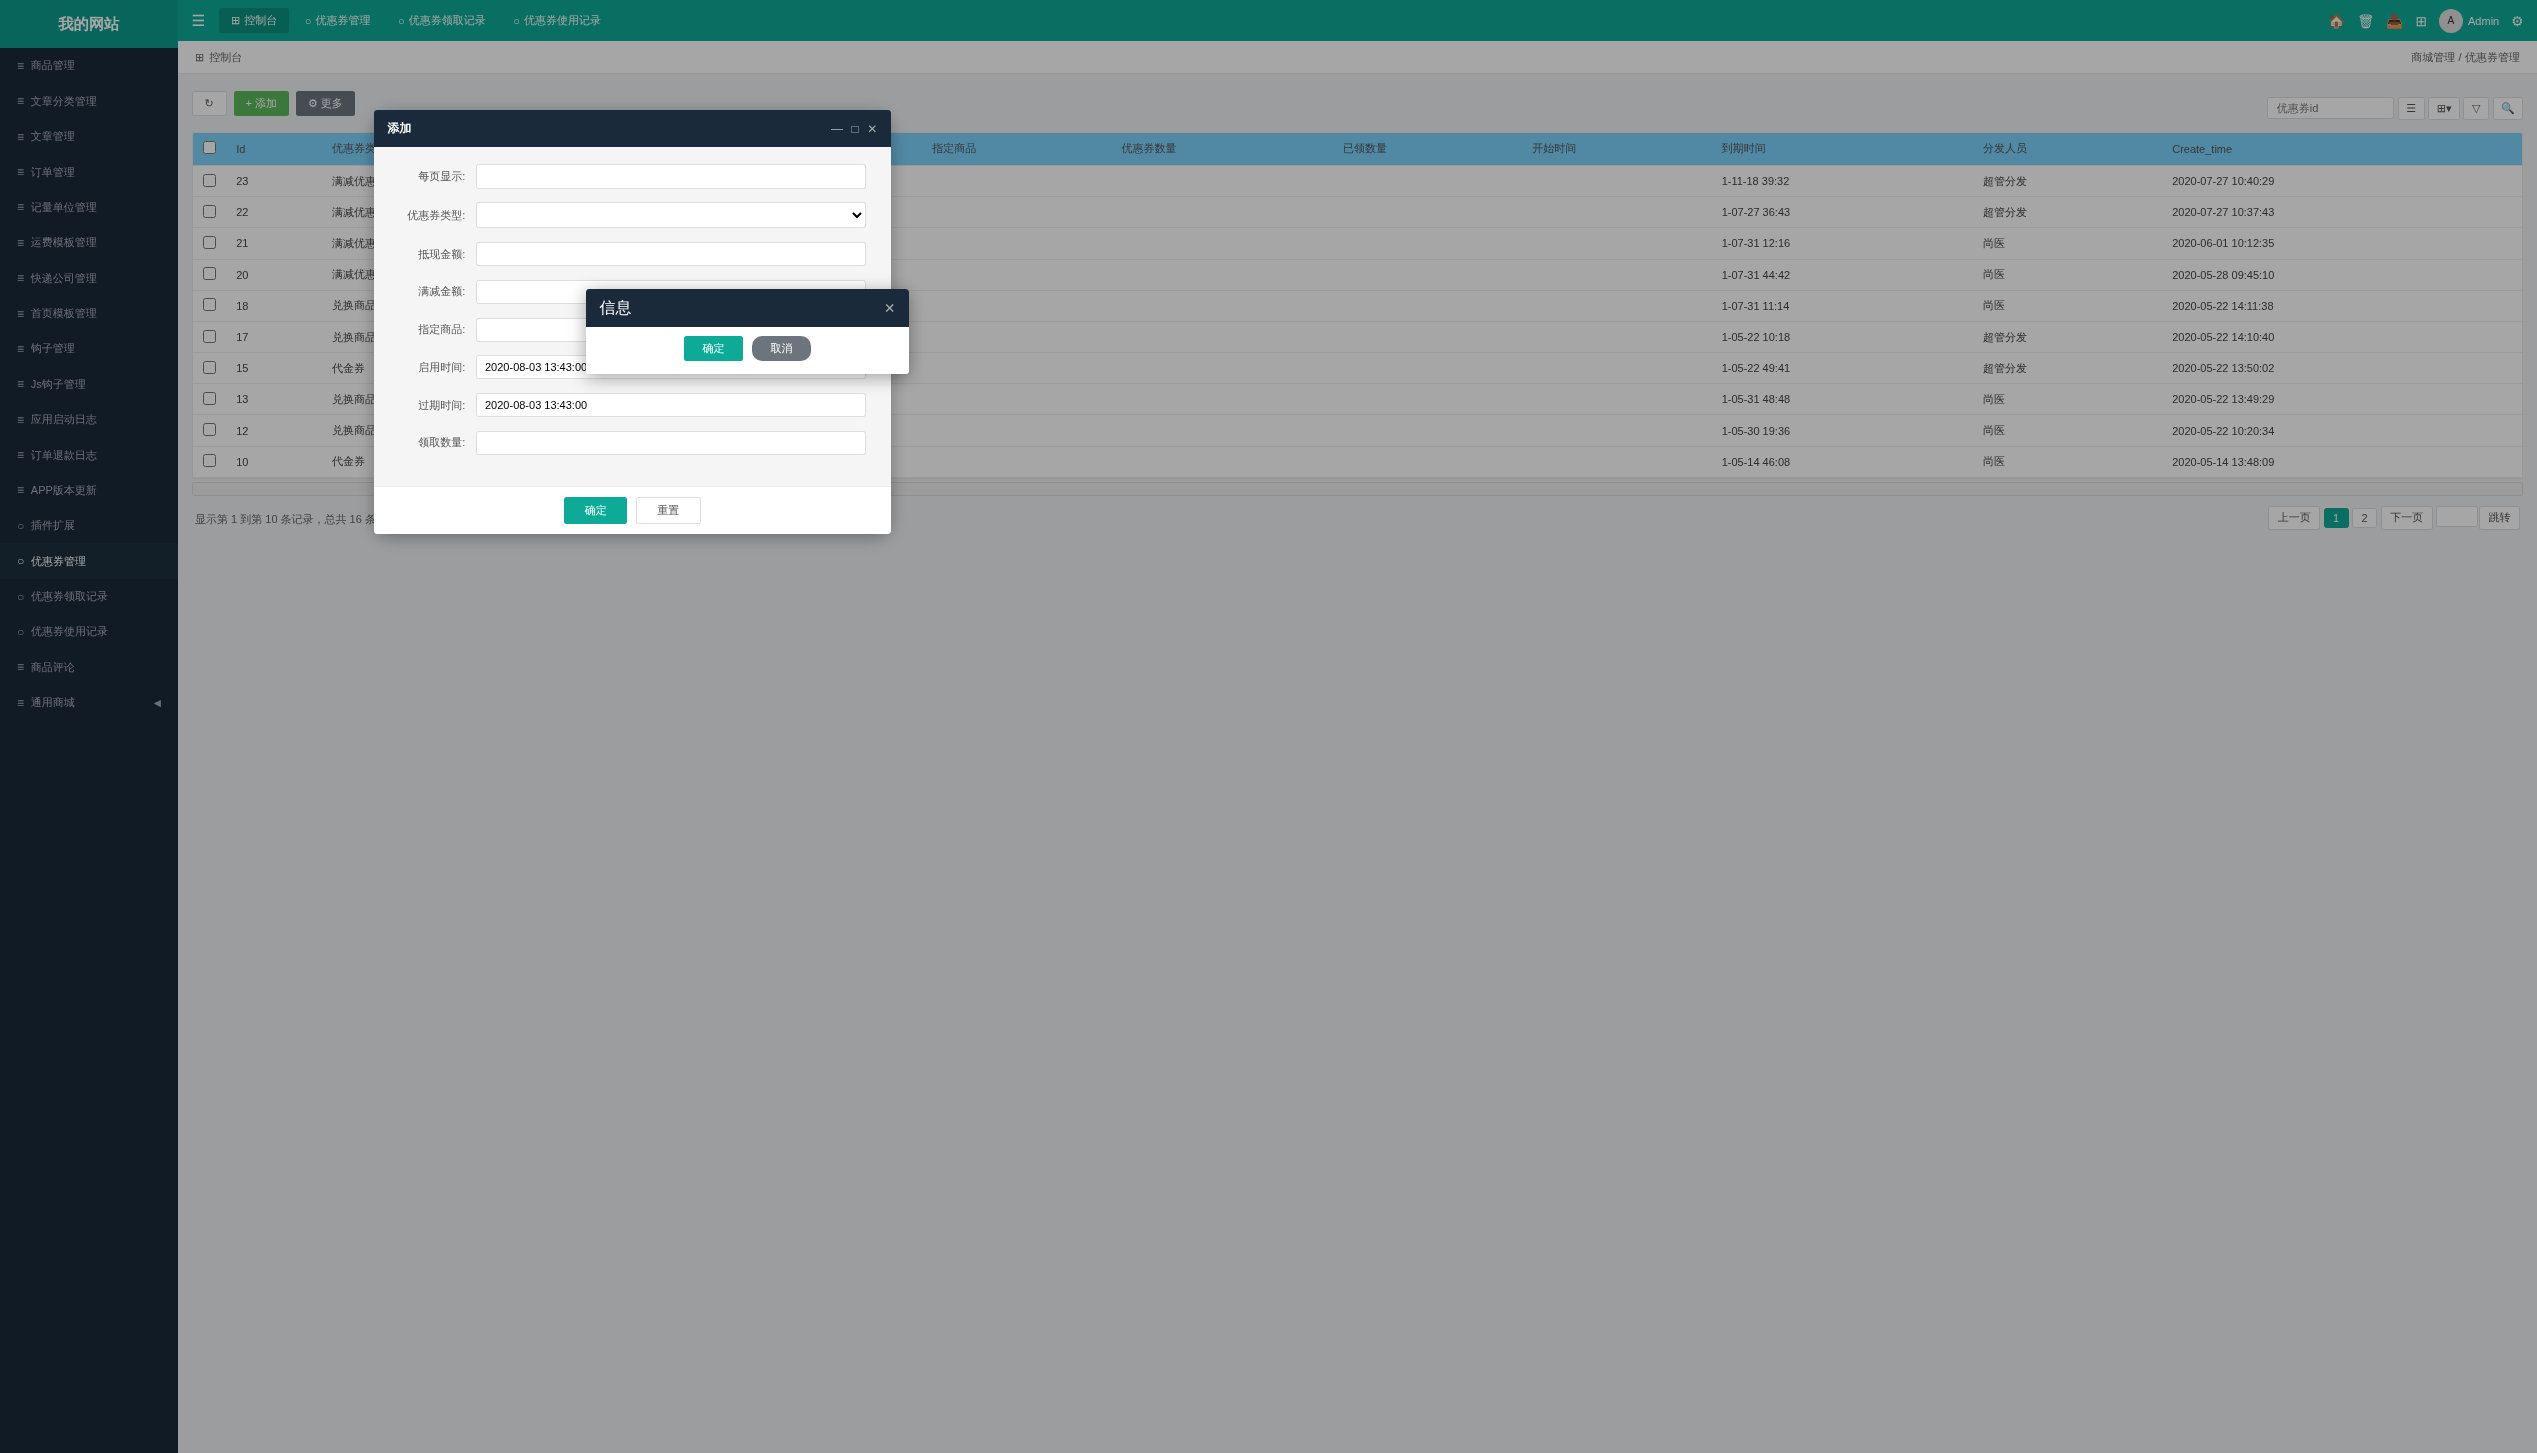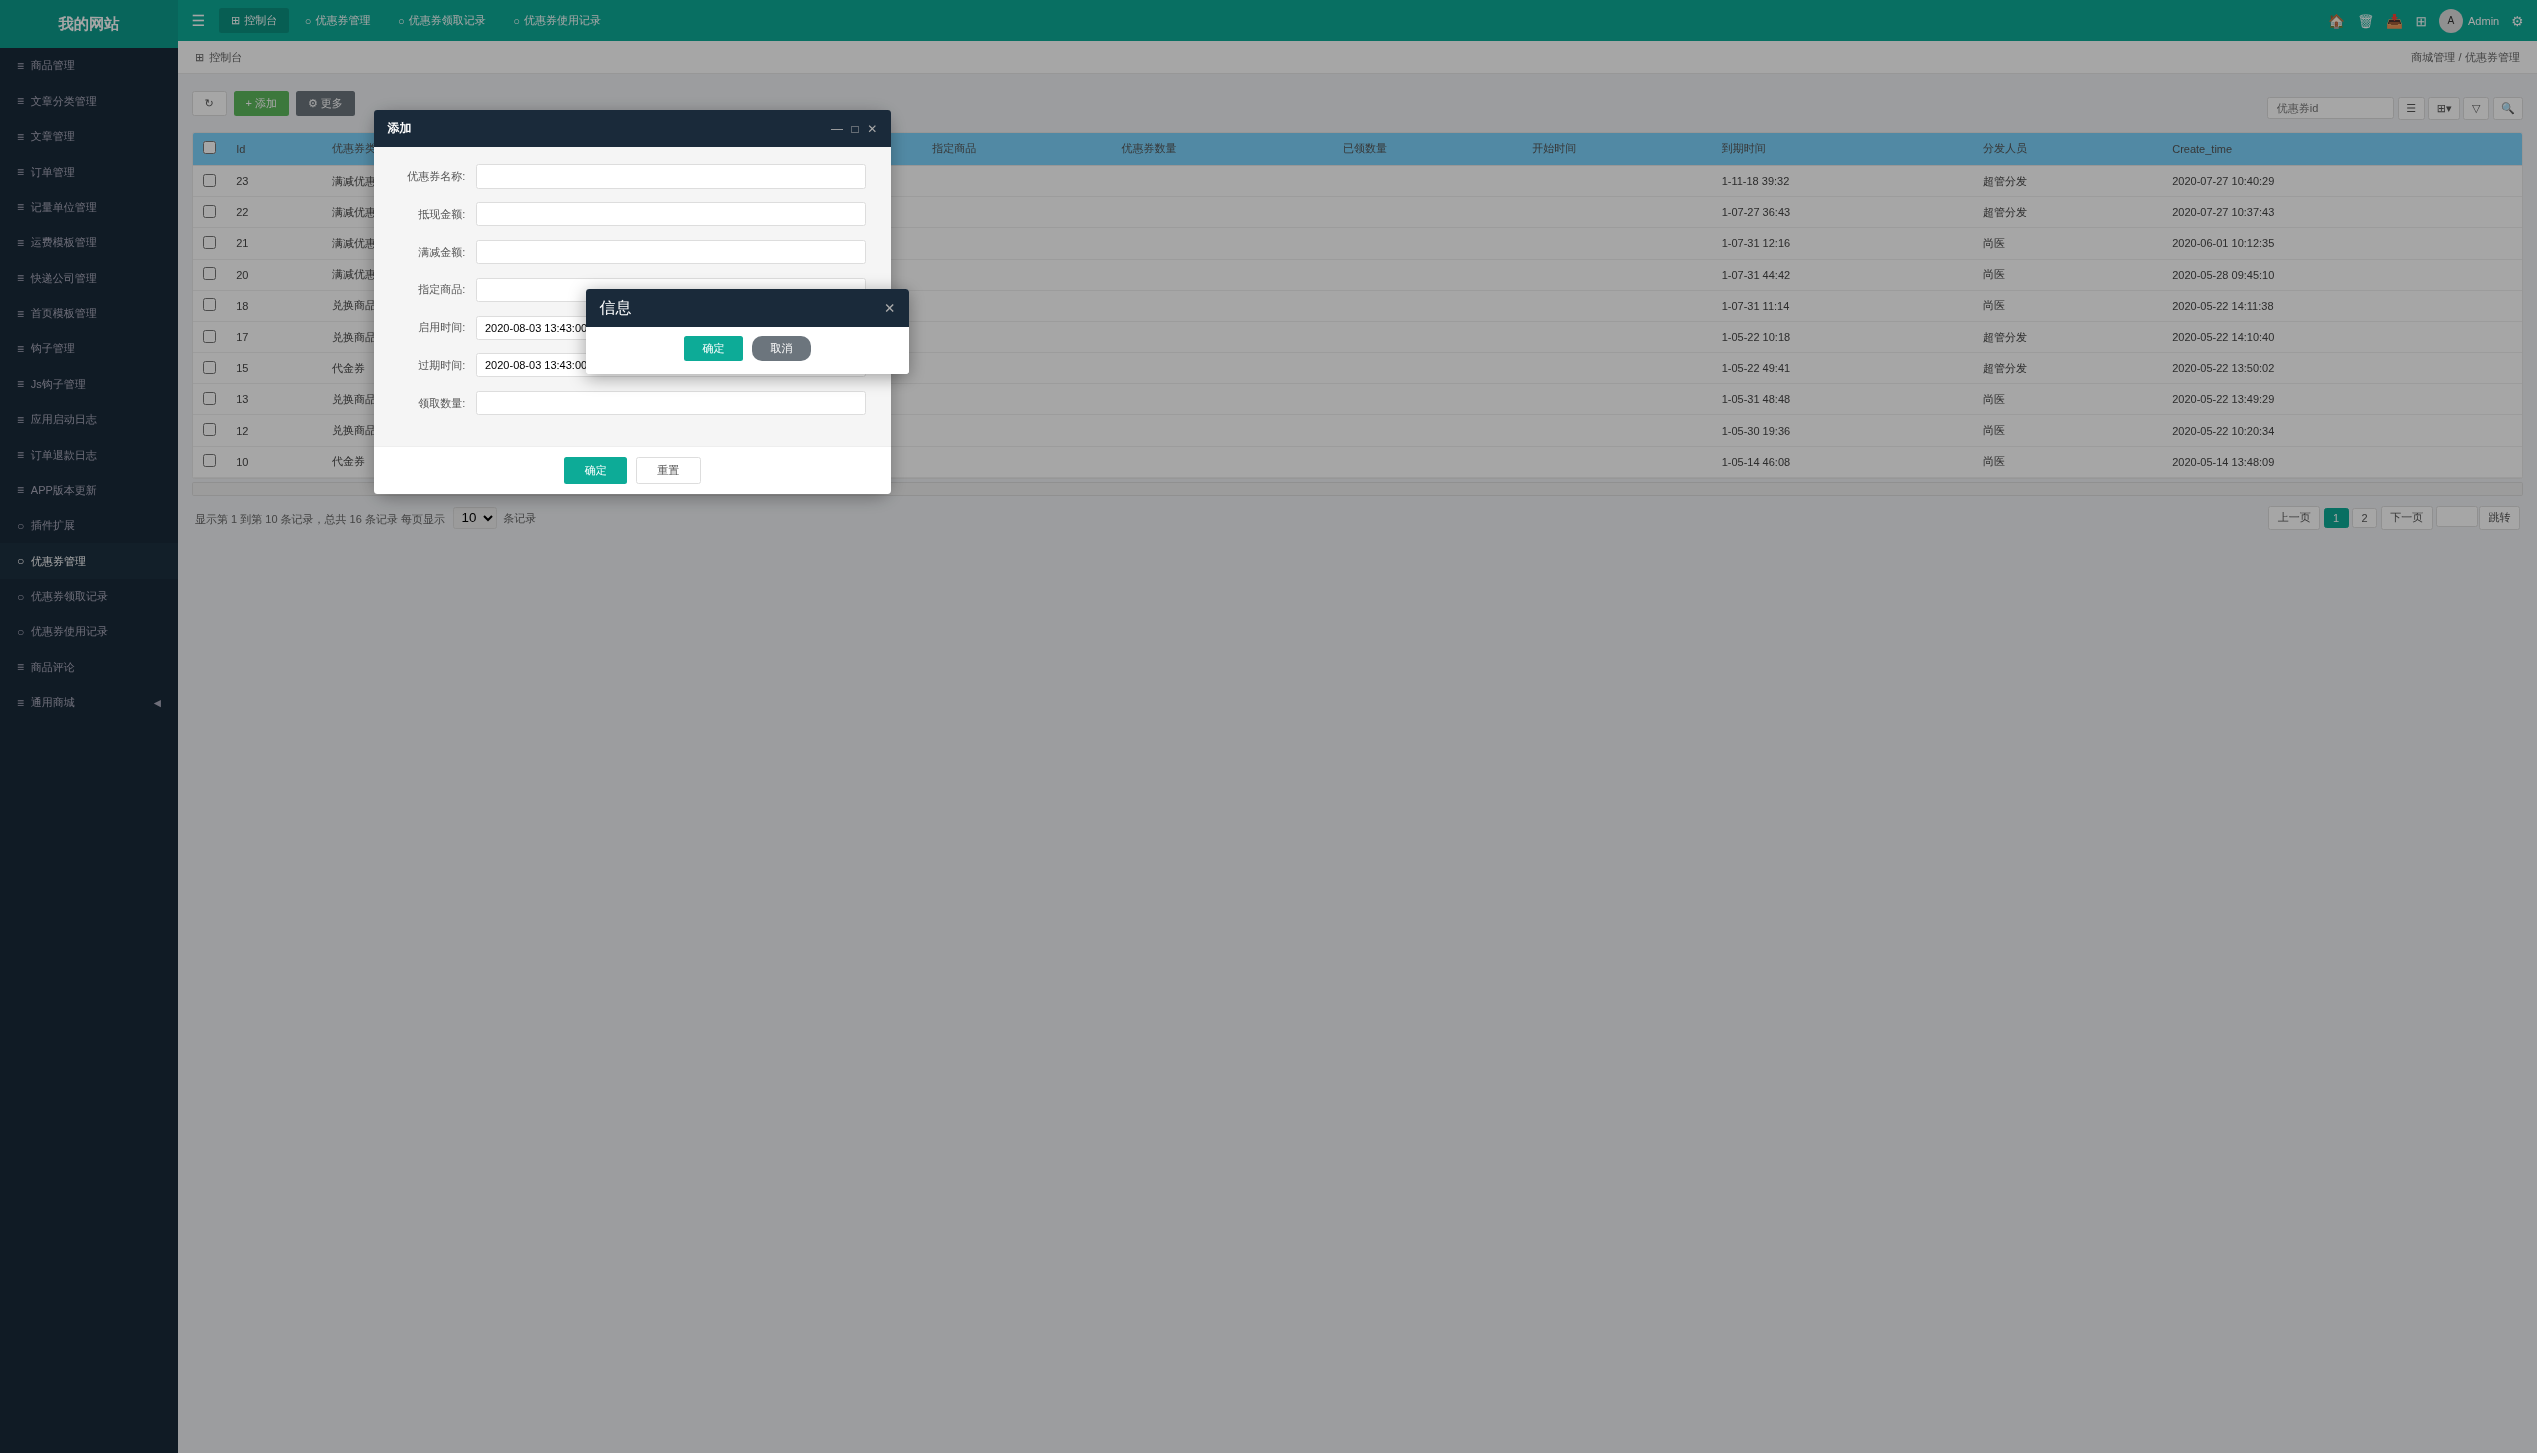--- a/index.html
+++ b/index.html
@@ -429,22 +429,26 @@
   <div class="modal-header">
     <span class="modal-header-title">添加</span>
     <div class="modal-header-actions">
       <button class="modal-header-btn">—</button>
       <button class="modal-header-btn">□</button>
       <button class="modal-header-btn">✕</button>
     </div>
   </div>
   <div class="modal-body" id="modal-form-body">
       <div class="form-row">
-        <label class="form-label">优惠券名称:</label>
+        <label class="form-label">每页显示:</label>
       <input type="text" class="form-control" value="" style="">
+      </div>
+      <div class="form-row">
+        <label class="form-label">优惠券类型:</label>
+      <select class="form-control"></select>
       </div>
       <div class="form-row">
         <label class="form-label">抵现金额:</label>
       <input type="text" class="form-control" value="" style="">
       </div>
       <div class="form-row">
         <label class="form-label">满减金额:</label>
       <input type="text" class="form-control" value="" style="">
       </div>
       <div class="form-row">

